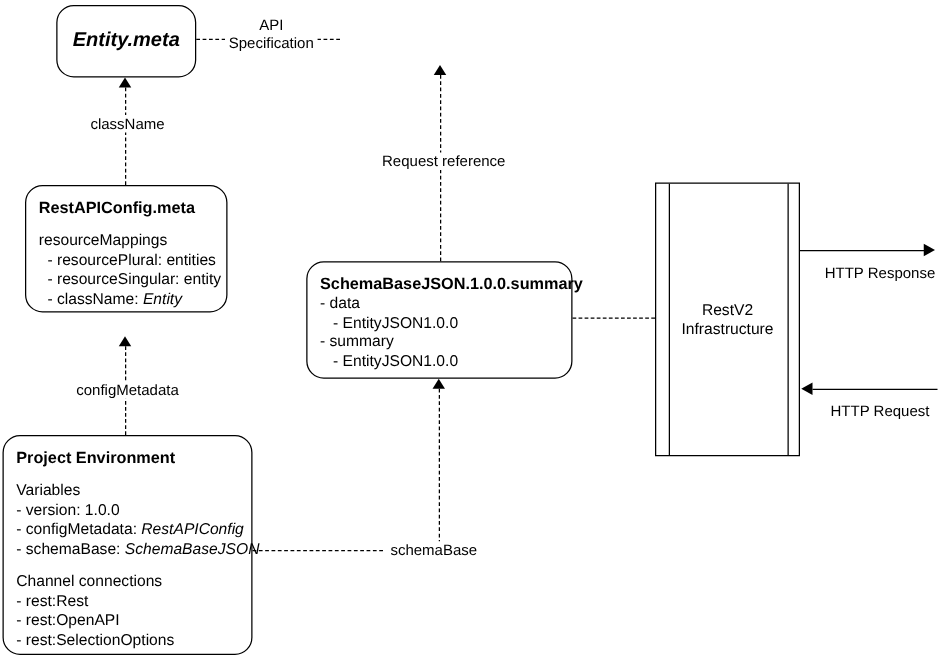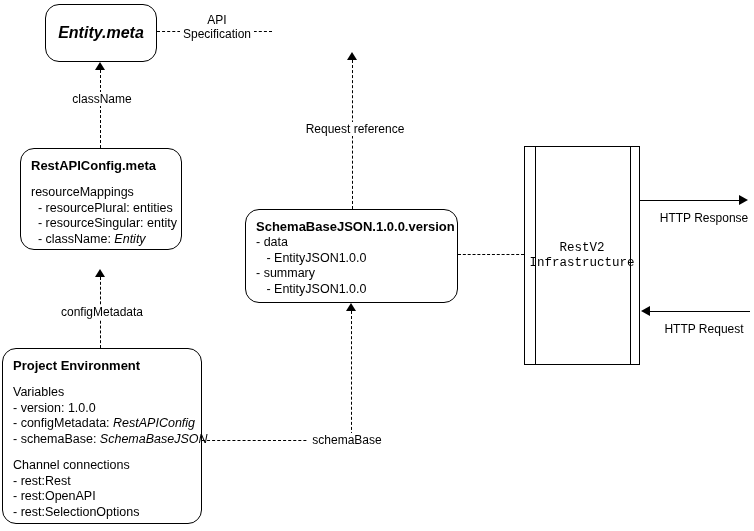--- a/index.html
+++ b/index.html
@@ -54,21 +54,20 @@
   .spacer {
     height: 11px;
   }
 
   
   .component {
     position: absolute;
     box-sizing: border-box;
     border: 1.6px solid #000000;
     background: #ffffff;
-    font-family: Liberation Mono, monospace;
   }
   .component .bar-left,
   .component .bar-right {
     position: absolute;
     top: 0;
     bottom: 0;
     width: 0;
     border-left: 1.6px solid #000000;
   }
   .component .label {
@@ -151,21 +150,21 @@
     <div class="lines">  - resourcePlural: entities</div>
     <div class="lines">  - resourceSingular: entity</div>
     <div class="lines"><span>  - className: </span><span class="em">Entity</span></div>
   </div>
 
   <div class="conn v-dash" style="left:100px; top:70px; width:0; height:78px;"></div>
   <div class="arrow-up" style="left:95px; top:62px;"></div>
   <div class="edge-label" style="left:62px; top:92px; width:76px;">className</div>
 
   <div class="node node-body" style="left:245px; top:209px; width:213px; height:94px;">
-    <div class="title">SchemaBaseJSON.1.0.0.version</div>
+    <div class="title">SchemaBaseJSON.1.0.0.summary</div>
     <div class="lines">- data</div>
     <div class="lines">   - EntityJSON1.0.0</div>
     <div class="lines">- summary</div>
     <div class="lines">   - EntityJSON1.0.0</div>
   </div>
 
   <div class="conn v-dash" style="left:352px; top:60px; width:0; height:149px;"></div>
   <div class="arrow-up" style="left:347px; top:52px;"></div>
   <div class="edge-label" style="left:297px; top:122px; width:112px;">Request reference</div>
 

